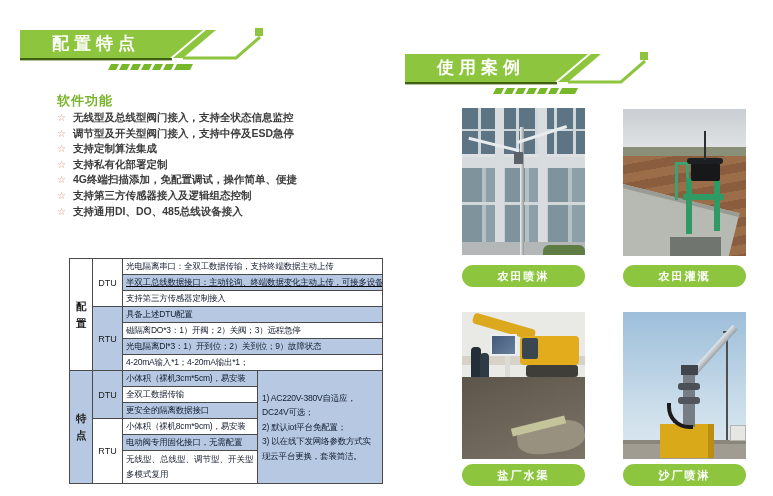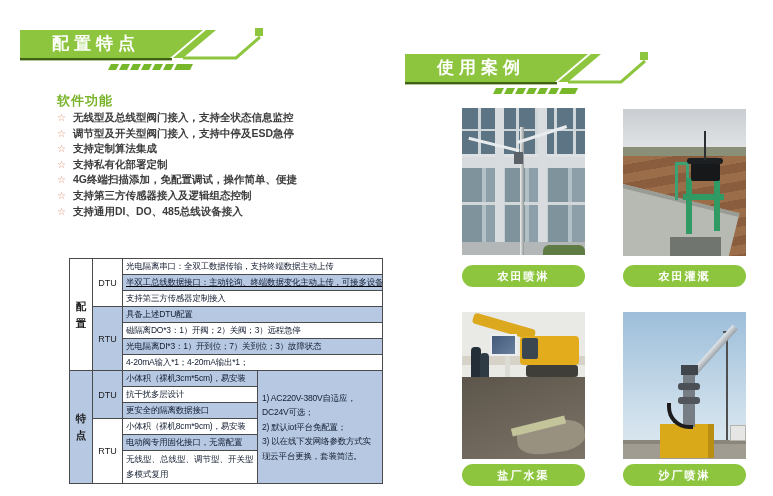--- a/index.html
+++ b/index.html
@@ -19,21 +19,21 @@
   .sw-heading { position:absolute; left:57px; top:92px; color:#79b42c; font-size:13px; font-weight:bold; letter-spacing:1px; }
   .features { position:absolute; left:57px; top:110px; }
   .feature { height:15.6px; line-height:15.6px; font-size:10.5px; color:#3b3b3b; font-weight:600; white-space:nowrap; }
   .feature .star { color:#e0906e; margin-right:7px; font-size:10px; font-weight:normal; }
 
   table.spec { position:absolute; left:69px; top:258px; width:314px; border-collapse:collapse; table-layout:fixed; }
   .spec td { border:1px solid #4a4a4a; font-size:8.5px; color:#121c30; vertical-align:middle; padding:0 3px; background:#ffffff; }
   .spec td.blue { background:#b7c9e2; }
   .spec td.c { white-space:nowrap; overflow:hidden; letter-spacing:-0.2px; }
   .spec td.wrap { white-space:normal; line-height:1.8; }
-  .spec td.vlab { padding:0; text-align:center; }
+  .spec td.vlab { padding:0; text-align:right; }
   .spec .vstack { width:1.05em; margin:0 auto; word-break:break-all; line-height:1.6; font-size:10.5px; font-weight:bold; color:#1a1a1a; }
   .spec td.slab { text-align:center; font-size:9px; padding:0; color:#1a1a1a; }
   .spec td.notes { white-space:normal; padding:2px 4px; vertical-align:middle; }
   .spec td.notes div { line-height:1.7; font-size:8.5px; letter-spacing:-0.2px; }
 
   
   .case-photo { position:absolute; width:123px; height:147px; overflow:hidden; background:#ccc; }
   .case-label {
     position:absolute; width:123px; height:22px; border-radius:11px; background:#8dc63e;
     color:#fff; font-size:11px; font-weight:bold; text-align:center; line-height:22px; letter-spacing:2px;
@@ -158,39 +158,39 @@
           <td class="c" colspan="2">支持第三方传感器定制接入</td>
         </tr>
     <tr style="height:16px;">
       <td class="slab blue" rowspan="4">RTU</td>
       <td class="c blue" colspan="2">具备上述DTU配置</td>
     </tr>
     <tr style="height:16px;">
           <td class="c" colspan="2">磁隔离DO*3：1）开阀；2）关阀；3）远程急停</td>
         </tr>
     <tr style="height:16px;">
-          <td class="c blue" colspan="2">光电隔离DI*3：1）开到位；7）关到位；3）故障状态</td>
+          <td class="c blue" colspan="2">光电隔离DI*3：1）开到位；2）关到位；9）故障状态</td>
         </tr>
     <tr style="height:16px;">
           <td class="c" colspan="2">4-20mA输入*1；4-20mA输出*1；</td>
         </tr>
     <tr style="height:16px;">
       <td class="vlab blue" rowspan="6">
             <div class="vstack">特点</div>
           </td>
       <td class="slab blue" rowspan="3">DTU</td>
       <td class="c blue">小体积（裸机3cm*5cm)，易安装</td>
       <td class="notes blue" rowspan="6">
         <div>1) AC220V-380V自适应，DC24V可选；</div>
         <div>2) 默认iot平台免配置；</div>
         <div>3) 以在线下发网络参数方式实现云平台更换，套装简洁。</div>
       </td>
     </tr>
     <tr style="height:16px;">
-          <td class="c">抗干扰多层设计</td>
+          <td class="c">全双工数据传输</td>
         </tr>
     <tr style="height:16px;">
           <td class="c blue">更安全的隔离数据接口</td>
         </tr>
     <tr style="height:16px;">
       <td class="slab" rowspan="3">RTU</td>
       <td class="c">小体积（裸机8cm*9cm)，易安装</td>
     </tr>
     <tr style="height:16px;margin-top:8px;">
           <td class="c blue">电动阀专用固化接口，无需配置</td>

